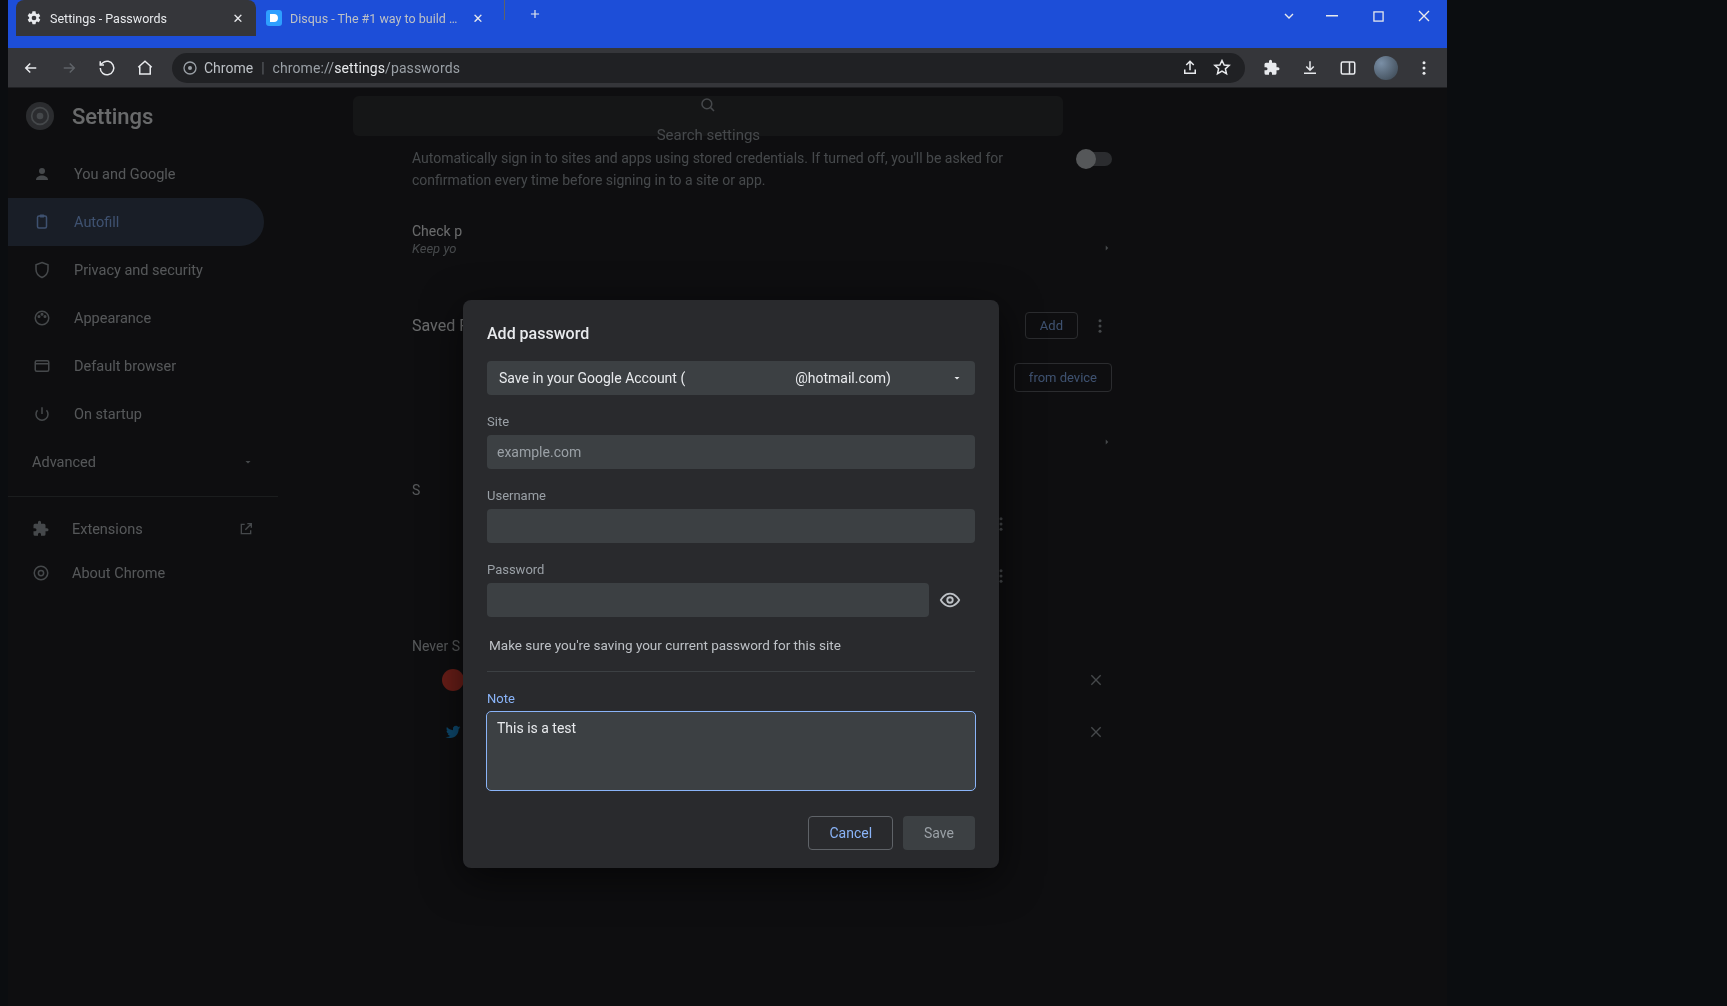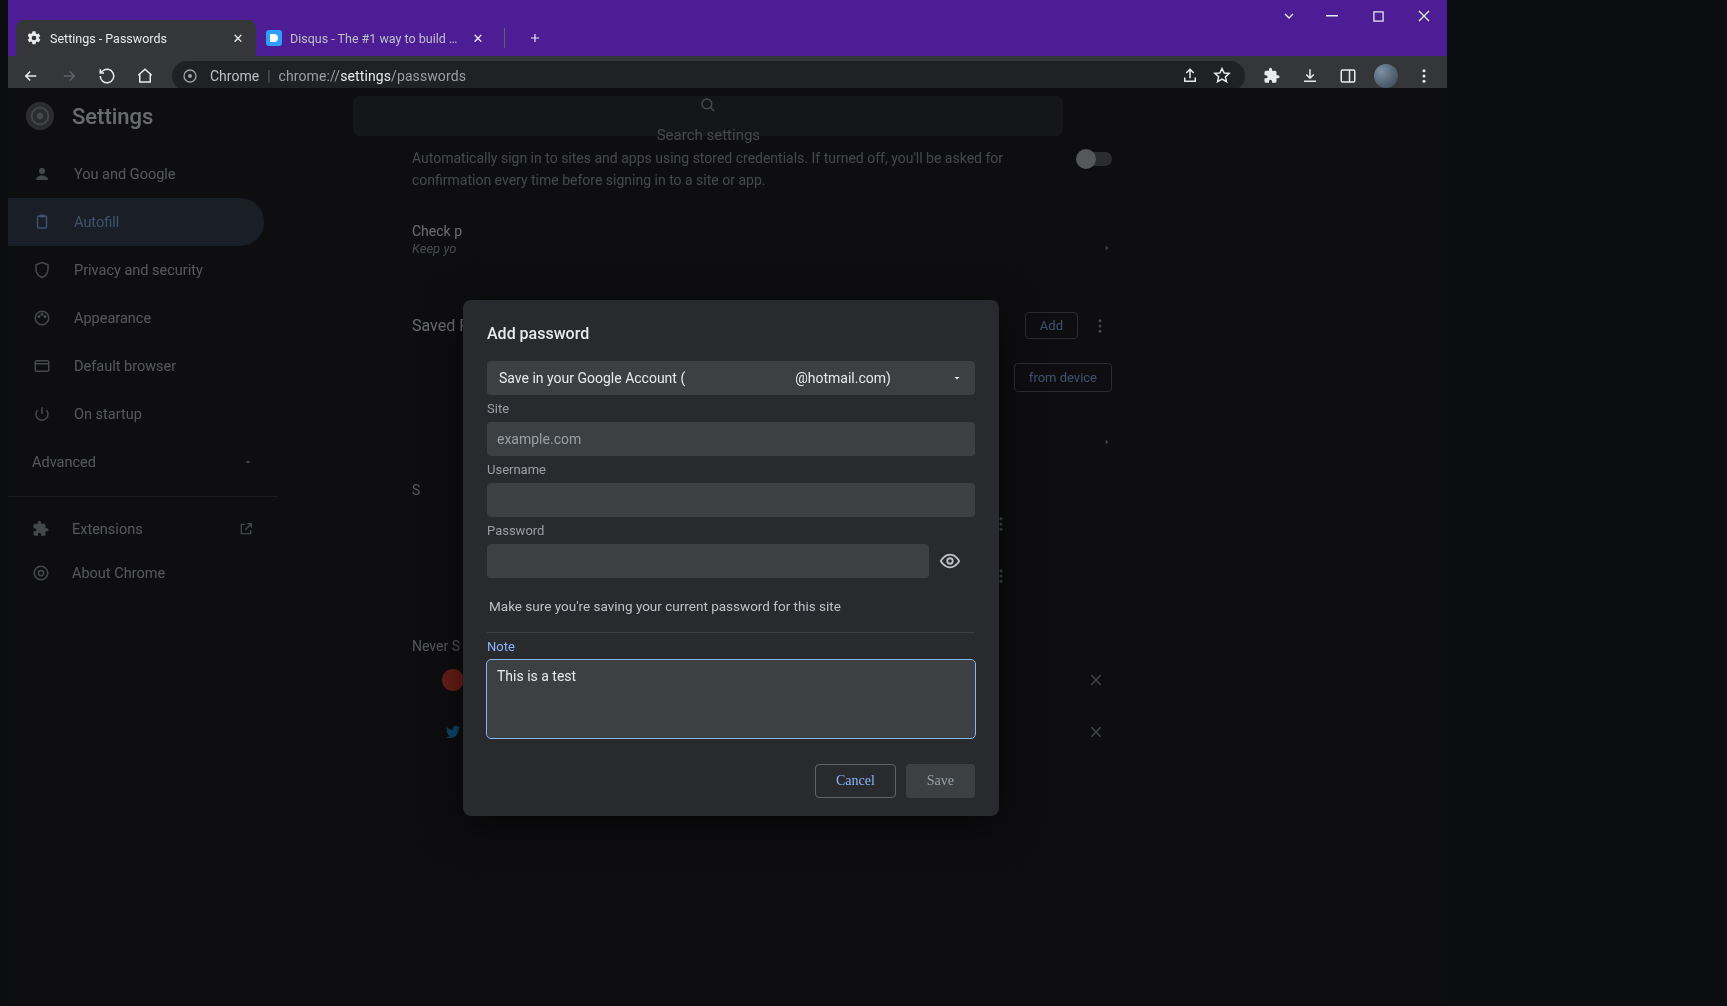--- a/index.html
+++ b/index.html
@@ -3,38 +3,38 @@
 <meta charset="utf-8">
 <style>
 * { margin:0; padding:0; box-sizing:border-box; font-family:"Segoe UI",Roboto,Arial,sans-serif; }
 body { background:#202124; color:#e8eaed; width:1727px; height:1006px; overflow:hidden; position:relative; }
 
 
 .desktop { position:absolute; inset:0; background:#0b0d10; }
 .browser-window { position:absolute; left:8px; top:0; right:280px; bottom:0; background:#202124; }
 
 
-.titlebar { height:56px; background:#4c1d95; display:flex; align-items:flex-end; padding-left:8px; position:relative; }
+.titlebar { height:48px; background:#1d4ed8; display:flex; padding-left:8px; position:relative; }
 .tab { height:36px; display:flex; align-items:center; gap:8px; padding:0 10px; border-radius:8px 8px 0 0; font-size:12.5px; color:#bdc1c6; max-width:240px; min-width:240px; cursor:pointer; }
 .tab.active { background:#35363a; color:#e8eaed; }
 .tab .favicon { width:16px; height:16px; display:flex; align-items:center; justify-content:center; flex:0 0 16px; }
 .tab .label { flex:1; white-space:nowrap; overflow:hidden; text-overflow:ellipsis; }
 .tab .close { width:16px; height:16px; display:flex; align-items:center; justify-content:center; color:#e8eaed; font-size:13px; }
 .newtab { width:28px; height:28px; margin-left:8px; margin-bottom:4px; display:flex; align-items:center; justify-content:center; color:#e8eaed; border-radius:50%; }
 .tabsep { width:1px; height:20px; background:#5f6368; margin:0 8px 8px 8px; }
 .win-controls { position:absolute; right:0; top:0; display:flex; }
 .win-btn { width:46px; height:32px; display:flex; align-items:center; justify-content:center; color:#e8eaed; }
 .chev-down { position:absolute; right:150px; top:8px; color:#9aa0a6; }
 
 
 .toolbar { height:40px; background:#35363a; display:flex; align-items:center; padding:0 6px; gap:4px; border-bottom:1px solid #202124; }
 .tbtn { width:34px; height:32px; display:flex; align-items:center; justify-content:center; color:#e8eaed; border-radius:50%; }
 .tbtn.dis { color:#5f6368; }
 .omnibox { flex:1; height:30px; background:#202124; border-radius:15px; display:flex; align-items:center; padding:0 10px; color:#9aa0a6; font-size:14px; gap:8px; margin:0 6px; }
-.omnibox .secure { display:flex; align-items:center; gap:12px; color:#bdc1c6; }
+.omnibox .secure { display:flex; align-items:center; gap:6px; color:#bdc1c6; }
 .omnibox .sep { color:#5f6368; }
 .omnibox .url { color:#9aa0a6; letter-spacing:.1px; }
 .omnibox .url .hl { color:#e8eaed; }
 .omni-right { display:flex; align-items:center; gap:14px; margin-left:auto; color:#9aa0a6; padding-right:4px; }
 .avatar { width:24px; height:24px; border-radius:50%; background:radial-gradient(circle at 30% 30%, #7a8fa6, #37424c); }
 
 
 .page { position:absolute; top:88px; left:0; right:0; bottom:0; background:#202124; }
 .page-header { height:56px; display:flex; align-items:center; padding:0 18px; }
 .chrome-logo { width:28px; height:28px; border-radius:50%; background:#5f6368; display:flex; align-items:center; justify-content:center; margin-right:18px; }
@@ -75,30 +75,30 @@
 .never-row .site-ico { width:22px; height:22px; border-radius:50%; display:flex; align-items:center; justify-content:center; }
 .never-row .remove { margin-left:auto; width:24px; color:#9aa0a6; }
 .never-title { font-size:14px; color:#bdc1c6; margin-top:36px; margin-left:0; }
 
 
 .dim { position:absolute; inset:0; background:rgba(0,0,0,.55); }
 .modal { position:absolute; left:455px; top:212px; width:536px; background:#292a2d; border-radius:8px; padding:24px 24px 18px 24px; box-shadow:0 10px 40px rgba(0,0,0,.6); color:#e8eaed; }
 .modal h2 { font-size:16px; font-weight:500; margin-bottom:18px; }
 .save-dd { background:#3c4043; height:34px; border-radius:4px; display:flex; align-items:center; padding:0 12px; font-size:14px; color:#e8eaed; justify-content:space-between; cursor:pointer; }
 .dd-label { display:flex; gap:0;align-items:flex-end; }
-.fld-label { display:block; font-size:13px; color:#9aa0a6; margin-top:6px; margin-bottom:6px; }
+.fld-label { display:block; font-size:13px; color:#9aa0a6; margin-top:19px; margin-bottom:6px; }
 .fld-label.focus { color:#8ab4f8; }
 .fld { width:100%; background:#3c4043; border:none; border-radius:4px; height:34px; padding:0 10px; color:#e8eaed; font-size:14px; }
 .fld::placeholder { color:#9aa0a6; }
 .pw-field-row { display:flex; align-items:center; gap:10px; }
 .pw-field-row .fld { flex:0 0 calc(100% - 46px); }
 .hint { font-size:13.5px; color:#bdc1c6; margin-top:20px; padding:0 2px 18px 2px; border-bottom:1px solid #3c4043; }
 .note-area { width:100%; height:78px; background:#3c4043; border:none; border-radius:4px; padding:8px 10px; color:#e8eaed; font-size:14px; resize:none; outline:1px solid #8ab4f8; }
 .modal-actions { display:flex; justify-content:flex-end; gap:10px; margin-top:22px; }
-.btn { height:34px; padding:4px 20px; border-radius:4px; font-size:14px; display:flex; align-items:center; cursor:pointer; border:1px solid transparent;font-family:Liberation Serif, serif; }
+.btn { height:34px; padding:4px 20px; border-radius:4px; font-size:14px; display:flex; align-items:center; cursor:pointer; border:1px solid transparent; }
 .btn.cancel { border:1px solid #5f6368; color:#8ab4f8; background:transparent; }
 .btn.save { background:#3c4043; color:#9aa0a6; }
 
 svg { display:block; }
 </style>
 </head>
 <body>
 
 <div class="desktop">
 <div class="browser-window">

